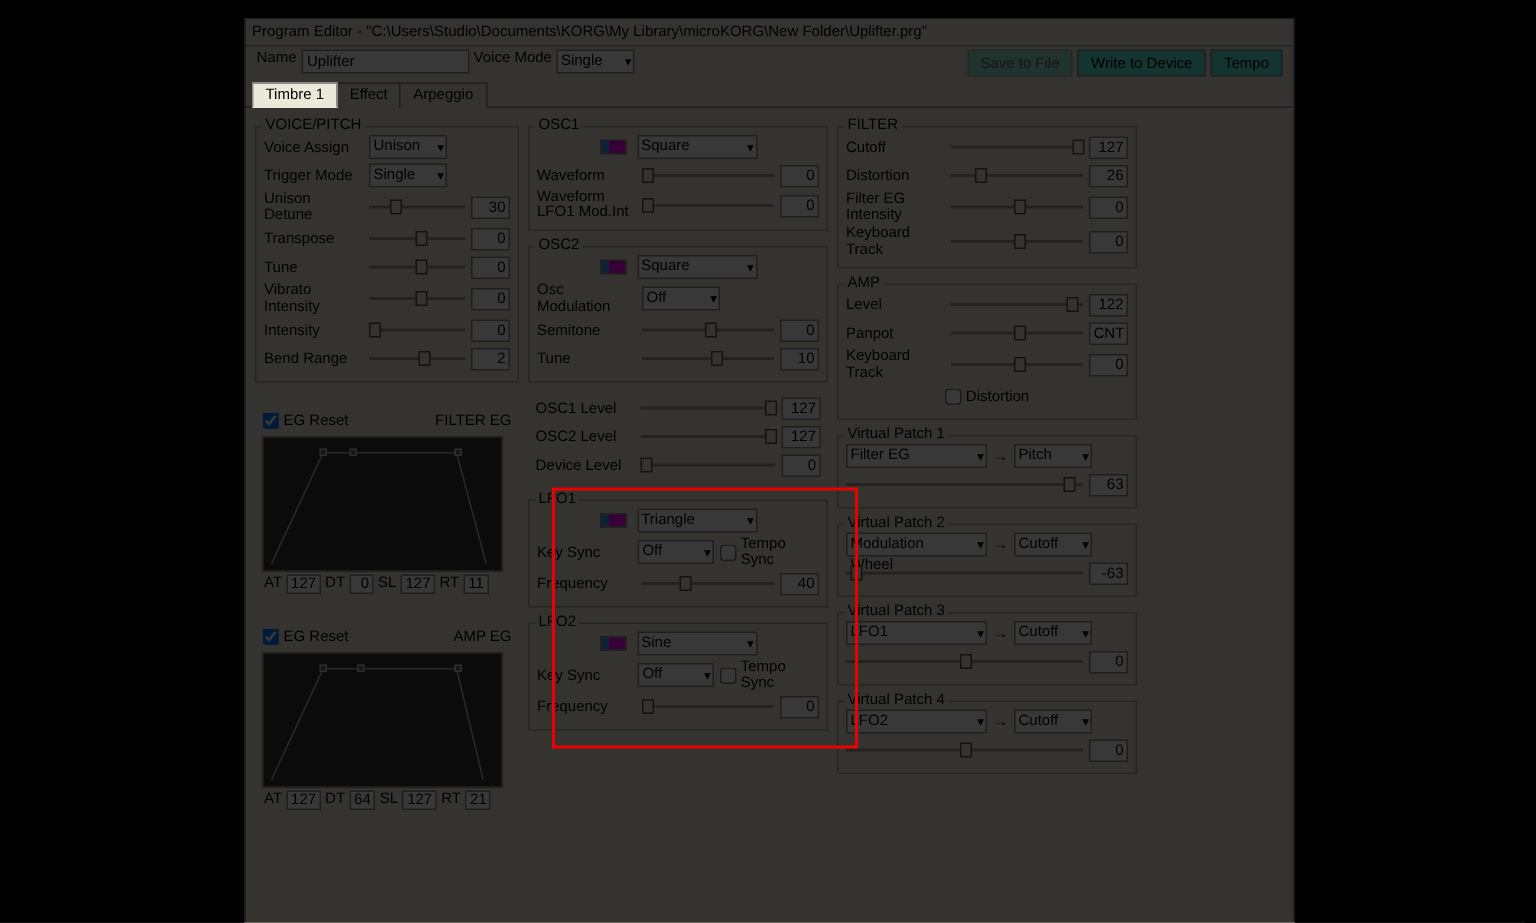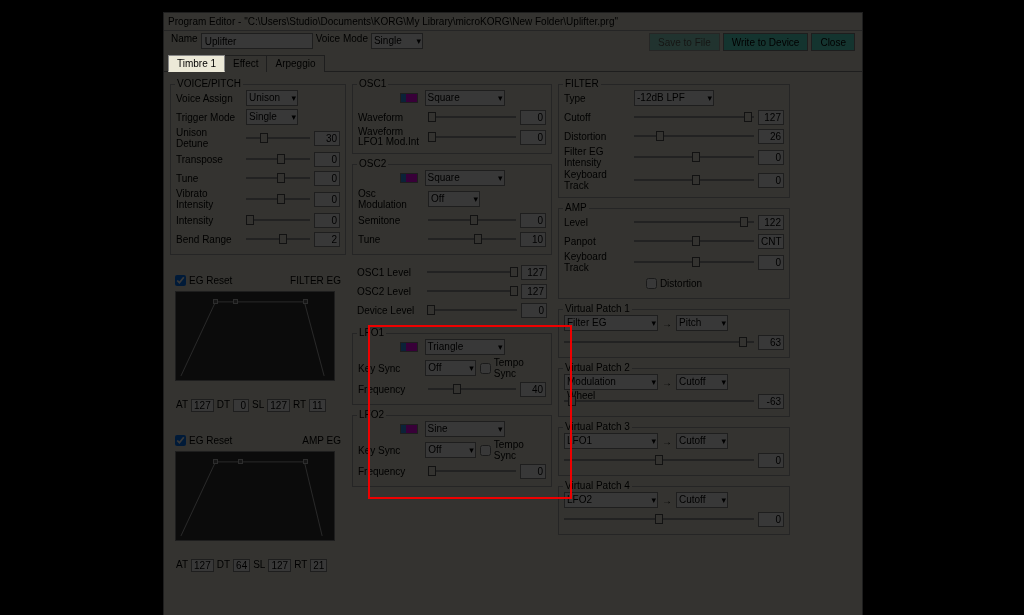--- a/index.html
+++ b/index.html
@@ -11,38 +11,38 @@
 .txt{background:#fff;border:1px solid #888;height:16px;padding:0 3px;font-size:10px}
 .btn{background:#5eead4;border:1px solid #888;height:18px;padding:0 8px;font-size:10px}
 .spacer{flex:1}
 .tabs{display:flex;padding:2px 4px 0 4px;gap:0}
 .tab{border:1px solid #888;border-bottom:none;background:#ece9d8;padding:2px 8px;font-size:10px;margin-right:-1px}
 .tab.active{background:#ece9d8;border-bottom:1px solid #ece9d8;position:relative;z-index:2}
 .work{display:flex;gap:6px;padding:6px;border-top:1px solid #888;margin-top:-1px}
 .col{display:flex;flex-direction:column;gap:4px}
 .col1{width:176px}
 .col2{width:200px}
-.col3{width:232px}
+.col3{width:200px}
 .group{border:1px solid #aaa;padding:3px 5px 5px 5px;position:relative;margin-top:6px}
 .group>.gt{position:absolute;top:-7px;left:4px;background:#ece9d8;padding:0 2px;font-size:10px}
 .row{display:flex;align-items:center;gap:4px;min-height:18px;margin:1px 0}
 .rlabel{width:66px;font-size:10px}
 .slider{flex:1;height:14px;position:relative}
 .slider::before{content:"";position:absolute;left:0;right:0;top:6px;height:2px;background:#999}
 .thumb{position:absolute;top:2px;width:8px;height:10px;background:#ece9d8;border:1px solid #555}
 .valbox{width:26px;height:15px;border:1px solid #888;background:#fff;font-size:10px;text-align:right;padding:0 2px;line-height:13px}
 .dropdown{width:52px;height:16px;background:#fff;border:1px solid #888;position:relative;font-size:10px;padding:0 12px 0 2px;line-height:14px}
 .dropdown::after{content:"▾";position:absolute;right:1px;top:0;font-size:9px}
 .wdrop{width:80px}.ddwide{width:94px}
 .cbx{display:flex;align-items:center;gap:3px;font-size:10px}
 .cbx input{width:11px;height:11px}
 .eg{background:#333;height:90px;width:160px;border:1px solid #888;position:relative;margin-top:2px}
 .egline{position:absolute;inset:0}
 .egsq{position:absolute;width:5px;height:5px;background:#666;border:1px solid #ccc}
-.egvals{display:flex;gap:2px;margin-top:18px;font-size:9px}
+.egvals{display:flex;gap:2px;margin-top:2px;font-size:9px}
 .egvals span.l{padding:0 1px}
 .egvals span.v{border:1px solid #888;background:#fff;padding:0 2px;min-width:16px;text-align:right}
 .waveicon{display:inline-block;width:18px;height:10px;background:linear-gradient(90deg,#39f 33%, #f0f 33% 66%, #f0f 0);border:1px solid #888;margin-right:3px;vertical-align:middle}
 .center{justify-content:center}
 .dim{position:absolute;inset:0;background:rgba(0,0,0,.78);pointer-events:none}
 .highlight{position:absolute;border:2px solid #e00;pointer-events:none}
 .nomark{border:none;margin-top:0;padding:3px 5px}
 </style>
 </head>
 <body>
@@ -51,21 +51,21 @@
   <div class="titlebar">Program Editor - "C:\Users\Studio\Documents\KORG\My Library\microKORG\New Folder\Uplifter.prg"</div>
 
   <div class="toolbar">
     <span class="lbl">Name</span>
     <input class="txt" style="width: 112px;" value="Uplifter">
     <span class="lbl">Voice Mode</span>
     <div class="dropdown">Single</div>
     <span class="spacer"></span>
     <button class="btn" style="opacity:.6">Save to File</button>
     <button class="btn">Write to Device</button>
-    <button class="btn">Close</button>
+    <button class="btn">Tempo</button>
   </div>
 
   <div class="tabs">
     <div class="tab active">Timbre 1</div>
     <div class="tab">Effect</div>
     <div class="tab">Arpeggio</div>
   </div>
 
   <div class="work">
 
@@ -298,24 +298,20 @@
             </div>
             <span class="valbox">0</span>
           </div>
       </div>
     </div>
 
     <div class="col col3">
       <div class="group">
         <span class="gt">FILTER</span>
         <div class="row">
-            <span class="rlabel">Type</span>
-            <div class="dropdown wdrop">-12dB LPF</div>
-          </div>
-        <div class="row">
             <span class="rlabel">Cutoff</span>
             <div class="slider">
               <span class="thumb" style="left:92%"></span>
             </div>
             <span class="valbox">127</span>
           </div>
         <div class="row">
             <span class="rlabel">Distortion</span>
             <div class="slider">
               <span class="thumb" style="left:18%"></span>

